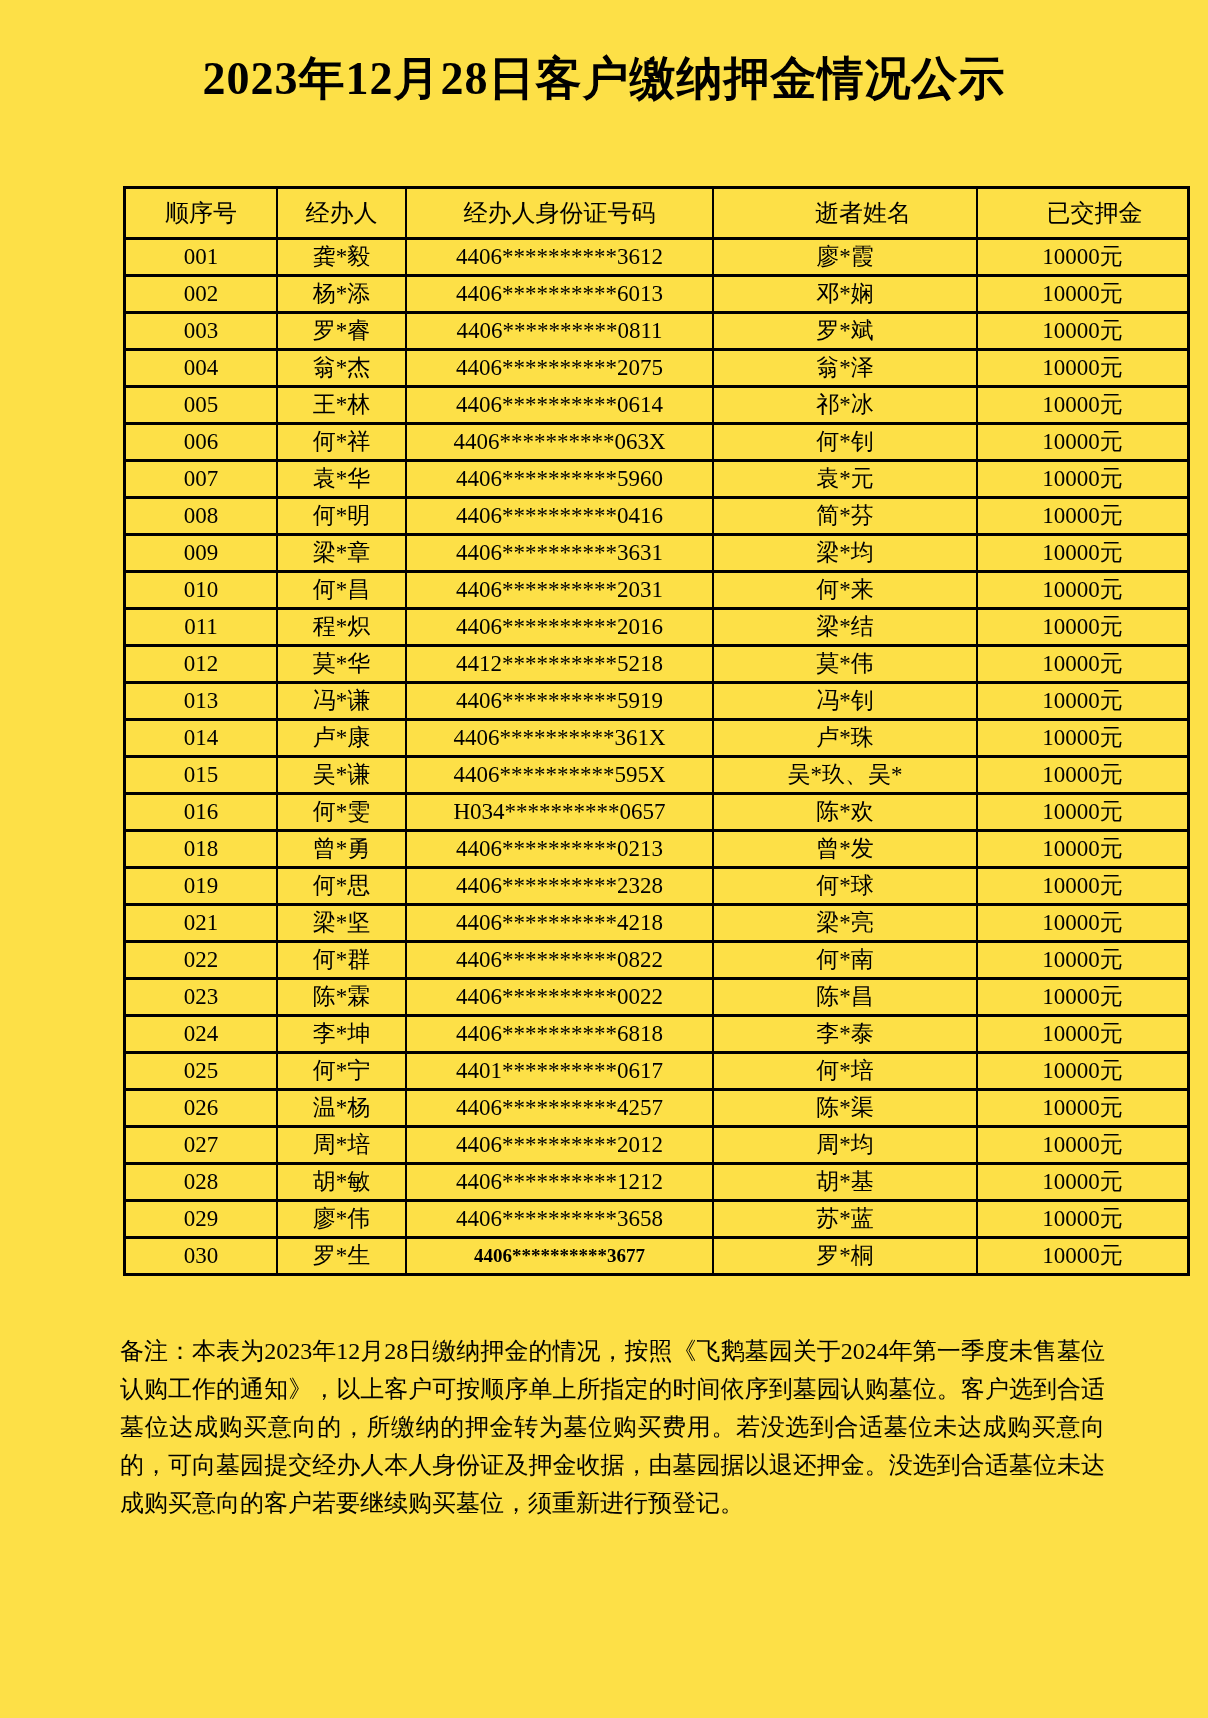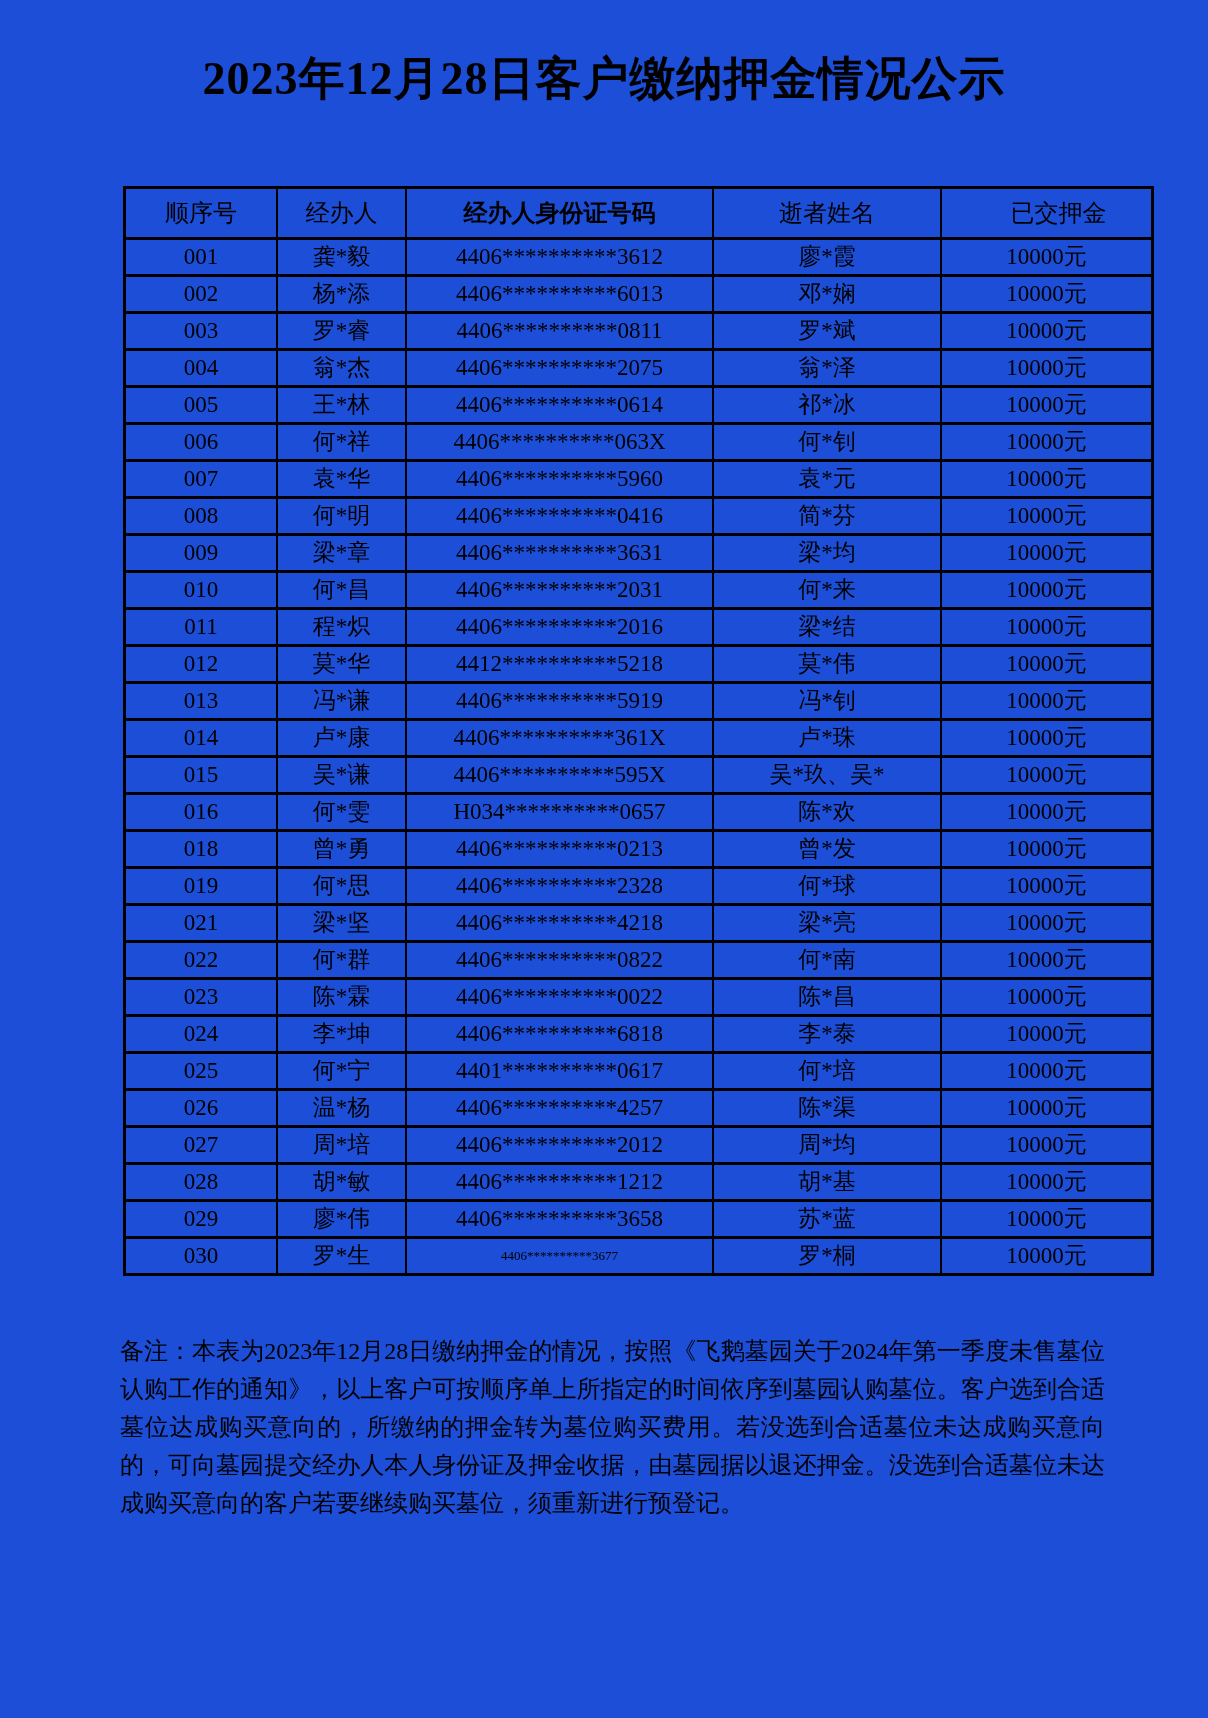--- a/index.html
+++ b/index.html
@@ -11,21 +11,21 @@
     width: 1208px;
     height: 1718px;
     color: #000000;
     font-family: "Liberation Serif", "DejaVu Serif", serif;
   }
   .doc {
     position: relative;
     width: 1208px;
     height: 1718px;
     overflow: hidden;
-    background: #1d4ed8;
+    background: #fde047;
   }
   .title {
     margin: 50px 0 0 0;
     text-align: center;
     font-size: 46px;
     font-weight: bold;
     line-height: 1.25;
     letter-spacing: 1px;
   }
   table.deposit-table {
@@ -52,25 +52,25 @@
   .deposit-table thead th {
     height: 48px;
     font-size: 24px;
   }
   .deposit-table tbody td {
     height: 34px;
   }
   
   .deposit-table th:nth-child(1) { width: 150px; }
   .deposit-table th:nth-child(2) { width: 127px; }
-  .deposit-table th:nth-child(3) { width: 305px; font-weight: bold; }
-  .deposit-table th:nth-child(4) { width: 226px; }
+  .deposit-table th:nth-child(3) { width: 305px; }
+  .deposit-table th:nth-child(4) { width: 226px; padding-left: 36px; }
   .deposit-table th:nth-child(5) { width: 185px; padding-left: 24px; }
   
-  .deposit-table tbody tr:last-child td:nth-child(3) { font-size: 13px; }
+  .deposit-table tbody tr:last-child td:nth-child(3) { font-size: 19px; font-weight: bold; }
   .note {
     width: 985px;
     margin: 56px 0 7px 120px;
     font-size: 24px;
     line-height: 38px;
     text-align: justify;
     text-justify: inter-character;
   }
   .signature {
     width: fit-content;

